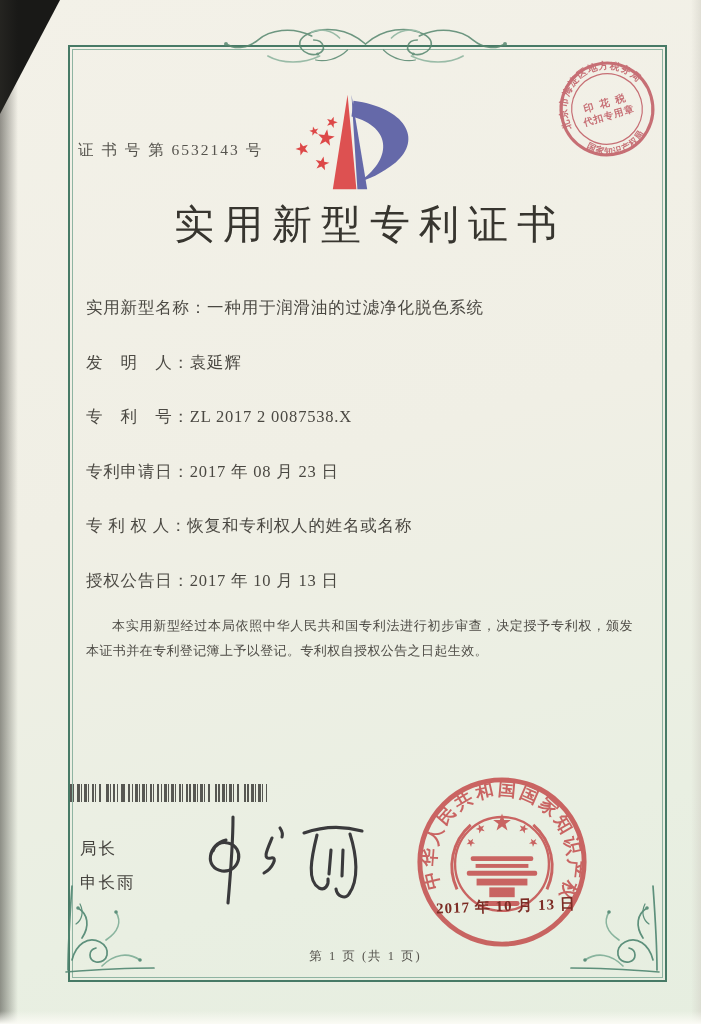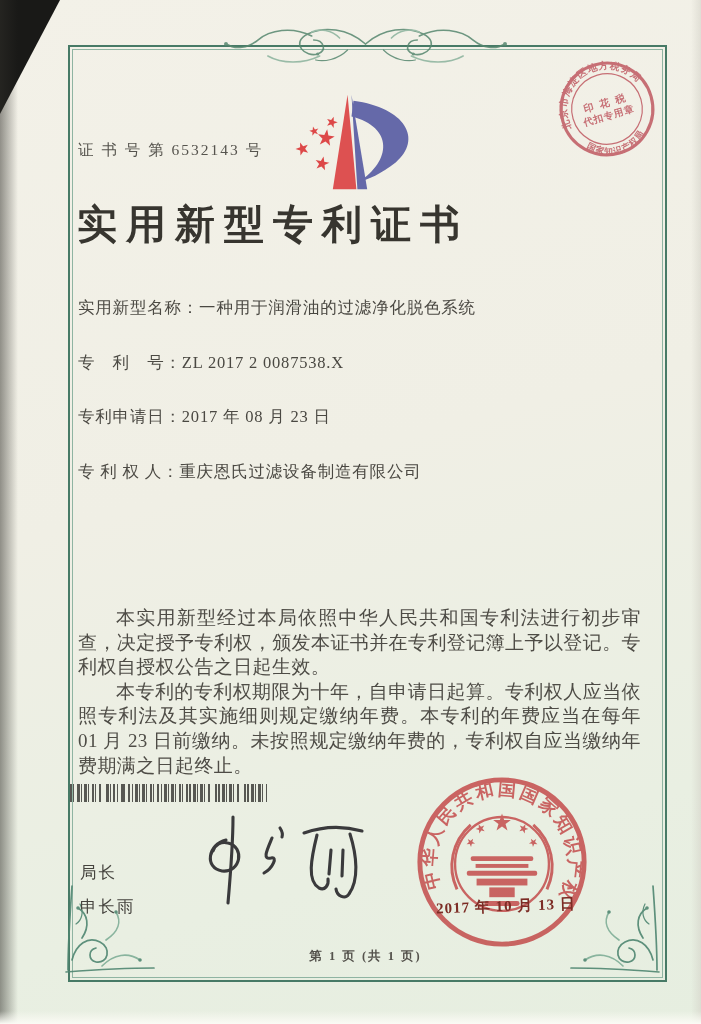--- a/index.html
+++ b/index.html
@@ -26,52 +26,52 @@
 
   .ornament{position:absolute;pointer-events:none;}
   .orn-top{left:220px;top:24px;}
   .orn-bl{left:62px;top:880px;}
   .orn-br{left:567px;top:880px;transform:scaleX(-1);}
 
   .cert-no{position:absolute;left:78px;top:92px;font-size:15.5px;letter-spacing:2px;color:#56544e;margin-top:48px;}
 
   .logo{position:absolute;left:270px;top:88px;}
 
-  .title{position:absolute;left:68px;top:197px;width:595px;
-    font-size:40px;font-weight:700;color:#37352f;letter-spacing:9px;text-indent:9px;}
+  .title{position:absolute;left:68px;top:197px;width:595px;text-align:center;
+    font-size:40px;font-weight:400;color:#37352f;letter-spacing:9px;text-indent:9px;}
 
   .fields{position:absolute;left:78px;top:297px;width:562px;}
-  .frow{height:22.6px;line-height:22.6px;margin-bottom:32px;font-size:16.5px;color:#4c4a44;letter-spacing:.8px;white-space:nowrap;}
+  .frow{height:22.6px;line-height:22.6px;margin-bottom:32px;font-size:16.5px;color:#4c4a44;letter-spacing:.8px;white-space:nowrap;margin-left:8px;}
   .frow .flabel{color:#4c4a44;}
   .frow .fvalue{color:#4a4842;}
 
   .paras{position:absolute;left:78px;top:606px;width:563px;}
-  .paras p{margin:0;font-size:19px;line-height:24.6px;color:#4e4c46;
+  .paras p{margin:8px;font-size:13px;line-height:24.6px;color:#4e4c46;
     text-indent:2em;text-align:justify;letter-spacing:.4px;}
 
   .barcode{position:absolute;left:70px;top:784px;width:197px;height:18px;
     background-image:repeating-linear-gradient(90deg,
       #3d3d39 0px,#3d3d39 2px,transparent 2px,transparent 3.5px,
       #3d3d39 3.5px,#3d3d39 4.5px,transparent 4.5px,transparent 7.5px,
       #3d3d39 7.5px,#3d3d39 10px,transparent 10px,transparent 11px,
       #3d3d39 11px,#3d3d39 12px,transparent 12px,transparent 14.5px);
     opacity:.85;}
 
-  .director{position:absolute;left:80px;top:838px;font-size:16.5px;color:#45433e;margin-top:24px;}
+  .director{position:absolute;left:80px;top:838px;font-size:16.5px;color:#45433e;}
   .director div{margin-bottom:12px;letter-spacing:2px;}
 
   .signature{position:absolute;left:192px;top:810px;}
 
   .seal{position:absolute;left:414px;top:774px;mix-blend-mode:multiply;}
   .seal-date{position:absolute;left:420px;top:897px;width:172px;text-align:center;
     font-size:15px;color:#7c2c25;letter-spacing:1px;transform:rotate(-2deg);
     font-weight:600;}
 
   .footer{position:absolute;left:68px;top:948px;width:595px;text-align:center;
-    font-size:12.5px;color:#54524c;letter-spacing:2px;font-weight:bold;}
+    font-size:12.5px;color:#54524c;letter-spacing:2px;}
 
   .tax-stamp{position:absolute;left:552px;top:54px;transform:rotate(-16deg);opacity:.88;mix-blend-mode:multiply;}
 </style>
 </head>
 <body>
 
 <div class="corner-shadow"></div>
 <div class="left-shade"></div>
 <div class="right-shade"></div>
 <div class="bottom-shade"></div>
@@ -140,33 +140,38 @@
   </g>
 </svg>
 
 <div class="title">实用新型专利证书</div>
 
 <div class="fields">
   <div class="frow">
     <span class="flabel">实用新型名称：</span><span class="fvalue">一种用于润滑油的过滤净化脱色系统</span>
   </div>
   <div class="frow">
+    <span class="flabel">发　明　人：</span><span class="fvalue">袁延辉</span>
+  </div>
+  <div class="frow">
     <span class="flabel">专　利　号：</span><span class="fvalue">ZL 2017 2 0087538.X</span>
   </div>
   <div class="frow">
     <span class="flabel">专利申请日：</span><span class="fvalue">2017 年 08 月 23 日</span>
   </div>
   <div class="frow">
-    <span class="flabel">专 利 权 人：</span><span class="fvalue">重庆恩氏过滤设备制造有限公司</span>
+    <span class="flabel">专 利 权 人：</span><span class="fvalue">恢复和专利权人的姓名或名称</span>
+  </div>
+  <div class="frow">
+    <span class="flabel">授权公告日：</span><span class="fvalue">2017 年 10 月 13 日</span>
   </div>
 </div>
 
 <div class="paras">
   <p>本实用新型经过本局依照中华人民共和国专利法进行初步审查，决定授予专利权，颁发本证书并在专利登记簿上予以登记。专利权自授权公告之日起生效。</p>
-  <p>本专利的专利权期限为十年，自申请日起算。专利权人应当依照专利法及其实施细则规定缴纳年费。本专利的年费应当在每年 01 月 23 日前缴纳。未按照规定缴纳年费的，专利权自应当缴纳年费期满之日起终止。</p>
 </div>
 
 <div class="barcode"></div>
 
 <div class="director">
   <div>局长</div>
   <div>申长雨</div>
 </div>
 
 <svg class="signature" width="190" height="96" viewBox="0 0 190 96">

